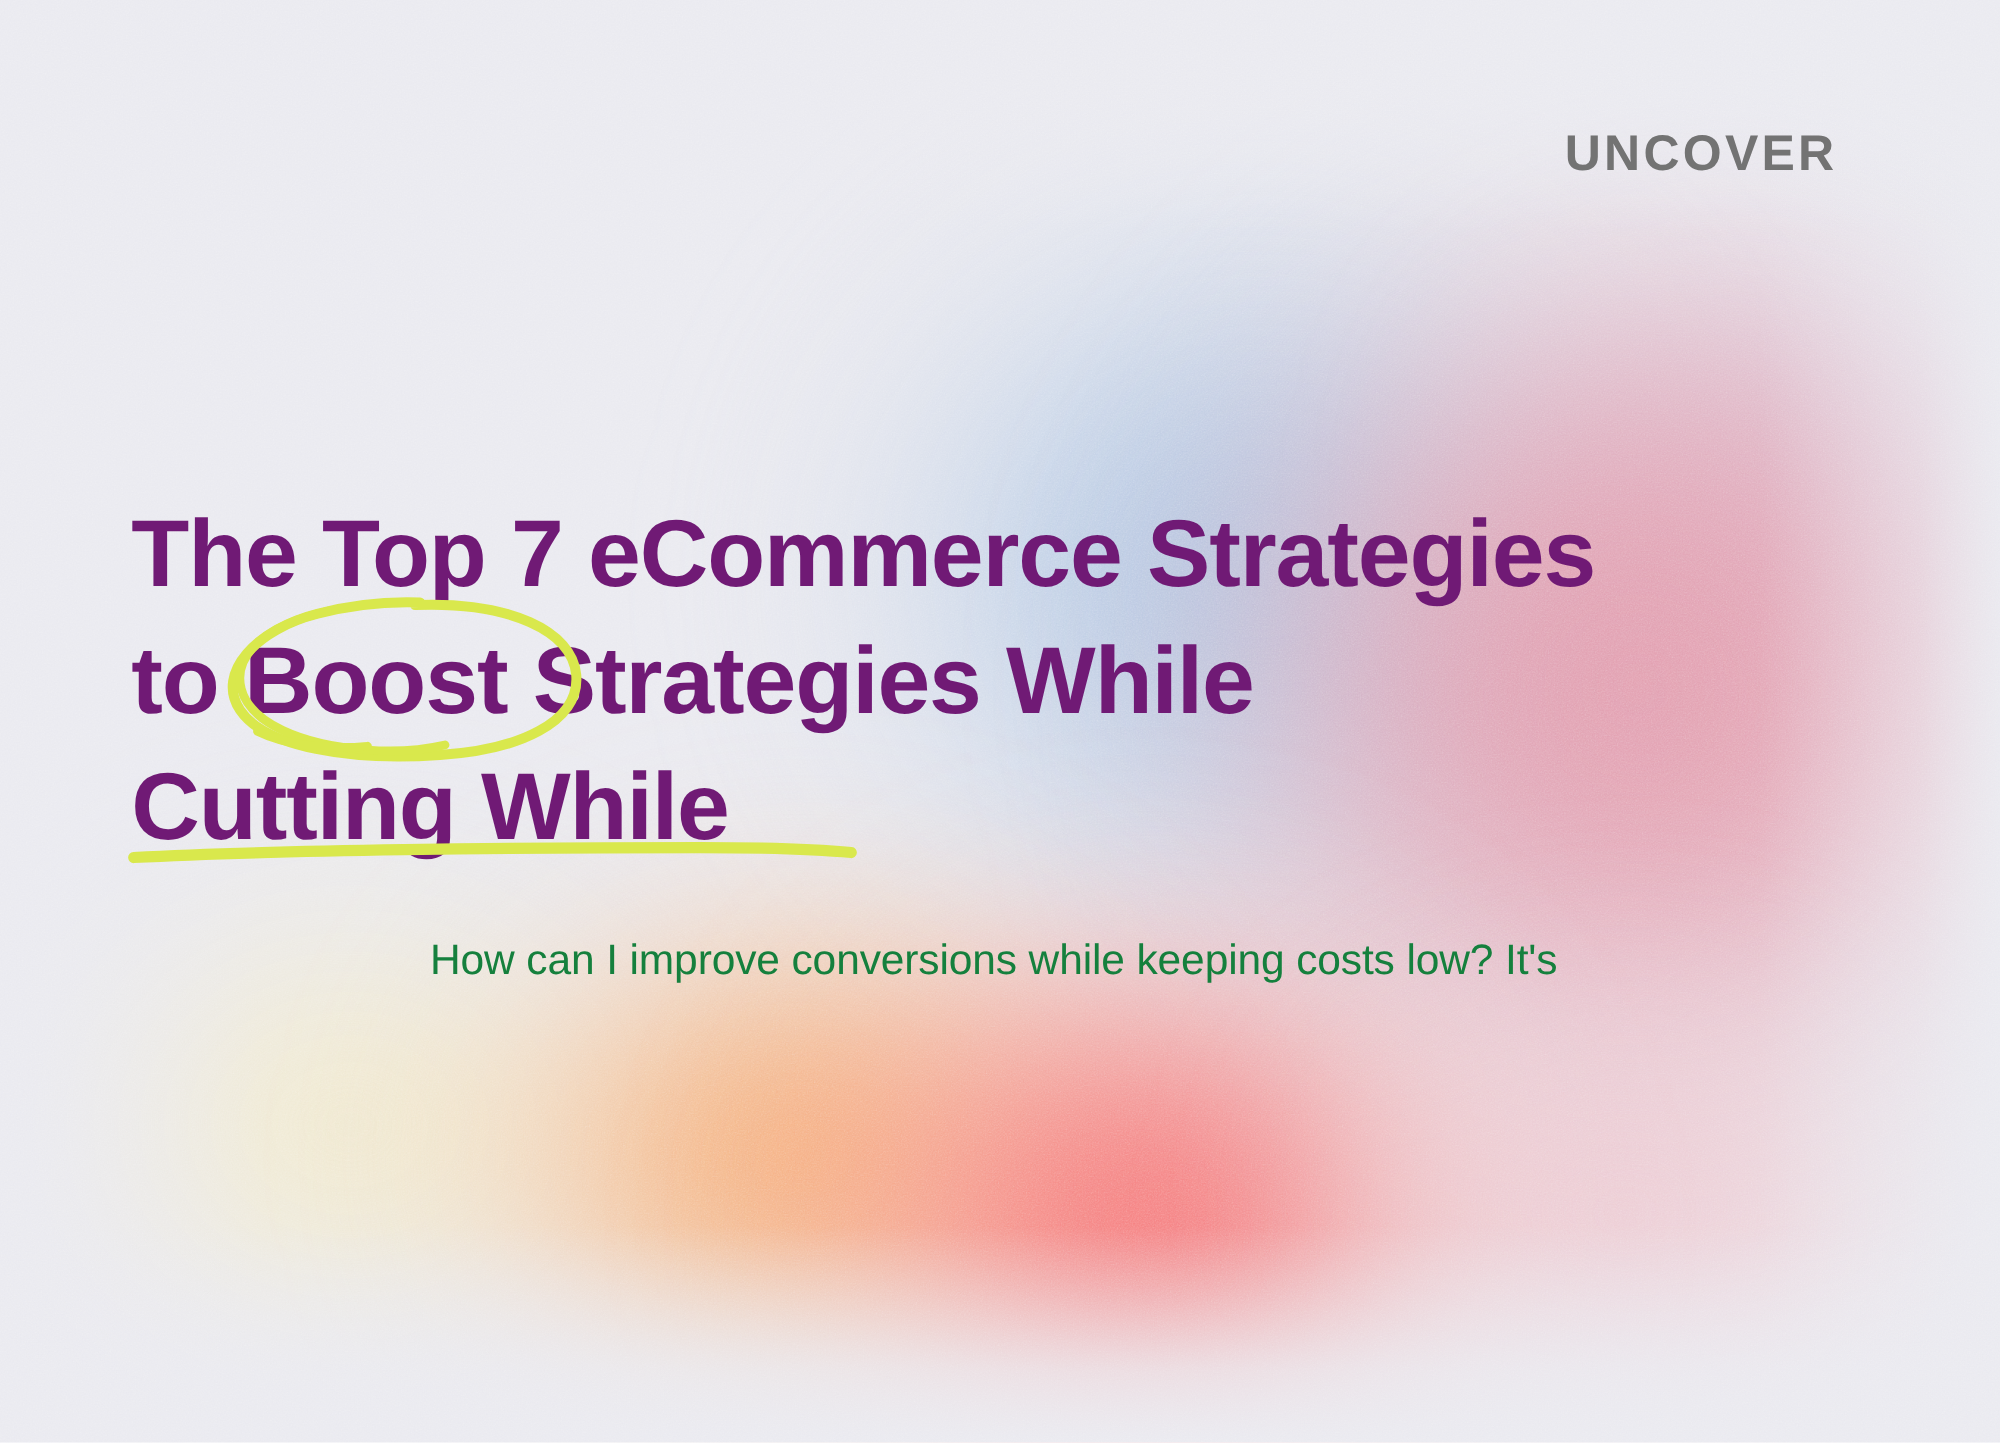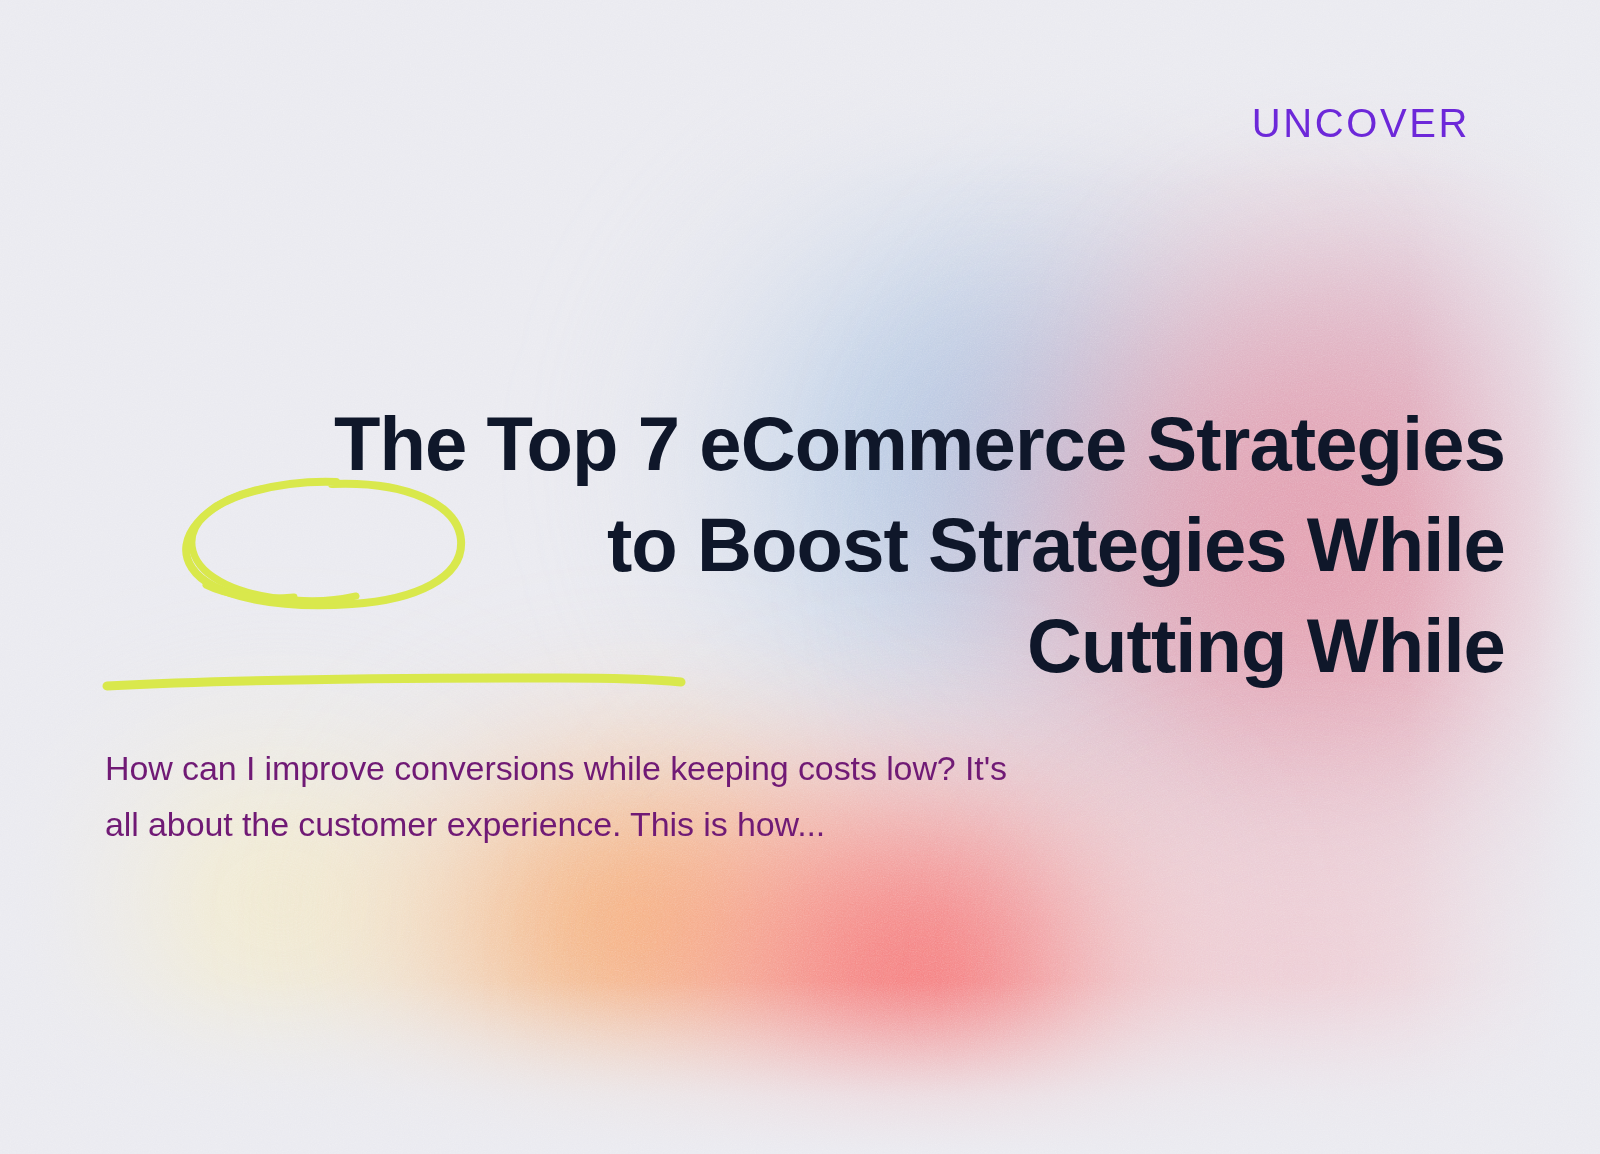--- a/index.html
+++ b/index.html
@@ -142,53 +142,53 @@
     opacity: 0.40;
     mix-blend-mode: overlay;
   }
 
   
   .logo {
     position: absolute;
     right: 130px;
     top: 103px;
     font-size: 40px;
-    font-weight: 400;
+    font-weight: 700;
     letter-spacing: 2.6px;
-    color: #6d28d9;
+    color: #737373;
     line-height: 1;
     white-space: nowrap;
   }
 
   .headline {
     position: absolute;
     left: 105px;
     top: 393px;
     width: 1400px;
     margin: 0;
     font-size: 76px;
     font-weight: 700;
     line-height: 101px;
     letter-spacing: -0.9px;
-    color: #0f172a;
-    text-align: right;
+    color: #701a75;
   }
   .headline .ln { display: block; white-space: nowrap; }
 
   .subhead {
     position: absolute;
     left: 105px;
     top: 740px;
     width: 1380px;
     margin: 0;
     font-size: 34px;
     font-weight: 400;
     line-height: 56px;
     letter-spacing: -0.1px;
-    color: #701a75;
+    color: #15803d;
+    text-align: center;
   }
   .subhead .ln { display: block; white-space: nowrap; }
 
   
   .annotations {
     position: absolute;
     inset: 0;
     pointer-events: none;
   }
 </style>
@@ -246,16 +246,15 @@
                C 228 596, 262 600, 294 597"></path>
 
       <path stroke-width="9" d="M 107 686
                C 220 680, 420 678, 560 678
                C 620 678, 660 680, 681 682"></path>
     </g>
   </svg>
 
   <p class="subhead">
     <span class="ln">How can I improve conversions while keeping costs low? It's</span>
-    <span class="ln">all about the customer experience. This is how...</span>
   </p>
 
 </div>
 
 </body></html>

